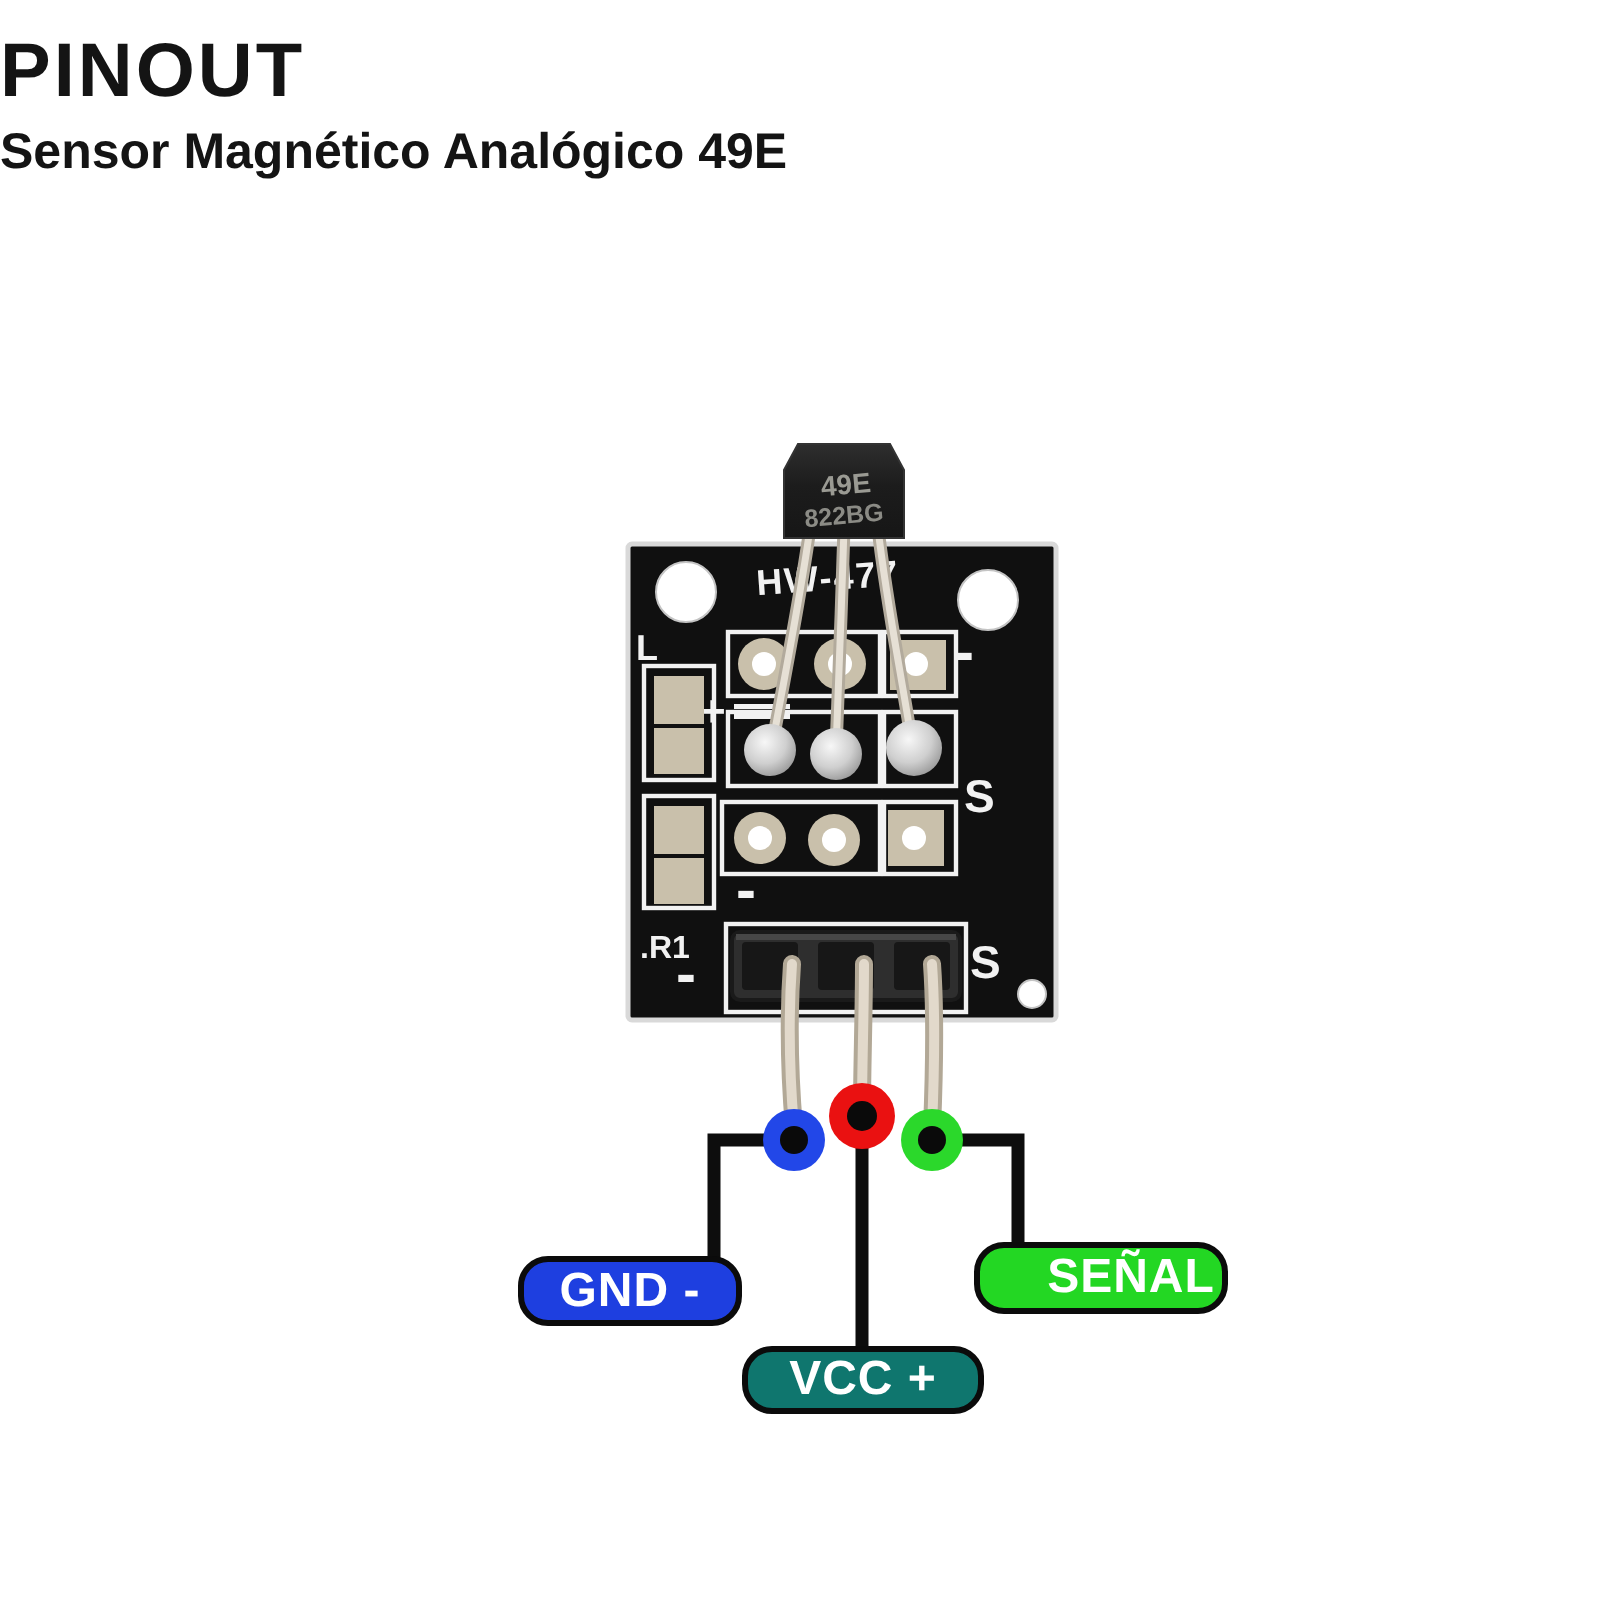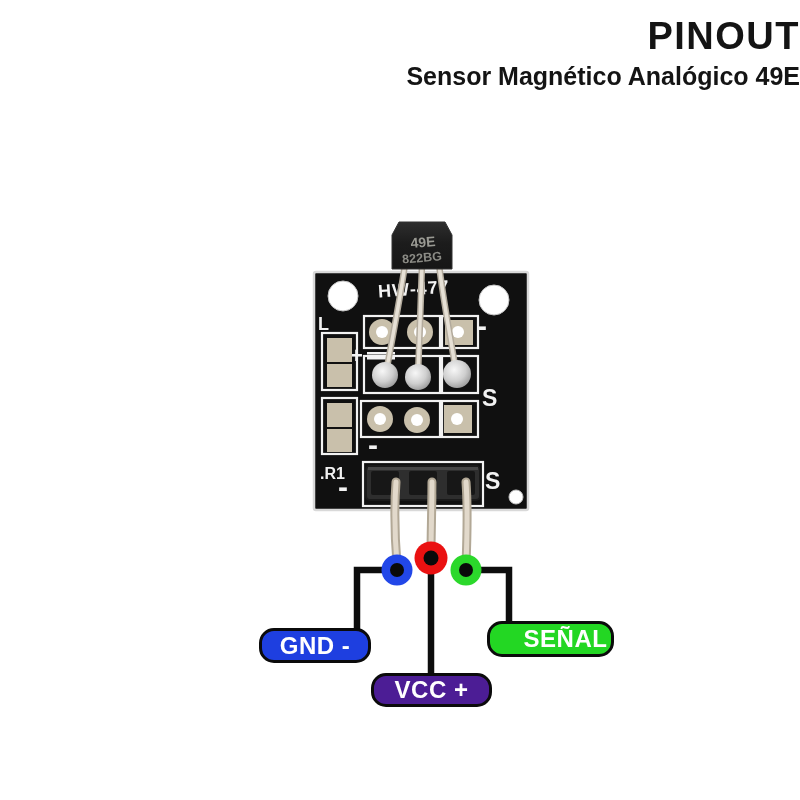--- a/index.html
+++ b/index.html
@@ -1,31 +1,31 @@
 <!DOCTYPE html>
 <html><head>
 <meta charset="utf-8">
 <style>
   html,body{margin:0;padding:0;}
   body{
     width:800px;height:800px;background:#ffffff;position:relative;overflow:hidden;
     font-family:"Liberation Sans",sans-serif;
   }
-  .titles{position:absolute;top:16px;left:0;width:800px;text-align:right;color:#141414;}
+  .titles{position:absolute;top:16px;left:0;width:800px;text-align:left;color:#141414;}
   .t-main{font-size:38px;font-weight:bold;letter-spacing:1.5px;line-height:1.1;}
-  .t-sub{font-size:25px;font-weight:bold;margin-top:3px;line-height:1.2;padding-left:15px;}
+  .t-sub{font-size:25px;font-weight:bold;margin-top:3px;line-height:1.2;}
   .t-model{font-size:25px;font-weight:bold;line-height:1.2;}
   .graphic{position:absolute;left:0;top:0;}
   .pin-label{
     position:absolute;box-sizing:border-box;display:flex;align-items:center;justify-content:center;
     color:#ffffff;font-weight:bold;border:3.5px solid #0b0b0b;border-radius:15px;
     font-size:24px;letter-spacing:0.5px;white-space:nowrap;
   }
   #lbl-gnd{left:259px;top:628px;width:112px;height:35px;background:#1e3fe0;}
-  #lbl-vcc{left:371px;top:673px;width:121px;height:34px;background:#4c1d95;}
+  #lbl-vcc{left:371px;top:673px;width:121px;height:34px;background:#0f766e;}
   #lbl-senal{left:487px;top:621px;width:127px;height:36px;background:#23d723;padding-left:30px;}
   svg text{font-family:"Liberation Sans",sans-serif;}
 </style>
 </head>
 <body>
 
 <div class="titles">
   <div class="t-main">PINOUT</div>
   <div class="t-sub">Sensor Magnético Analógico 49E</div>
 </div>

